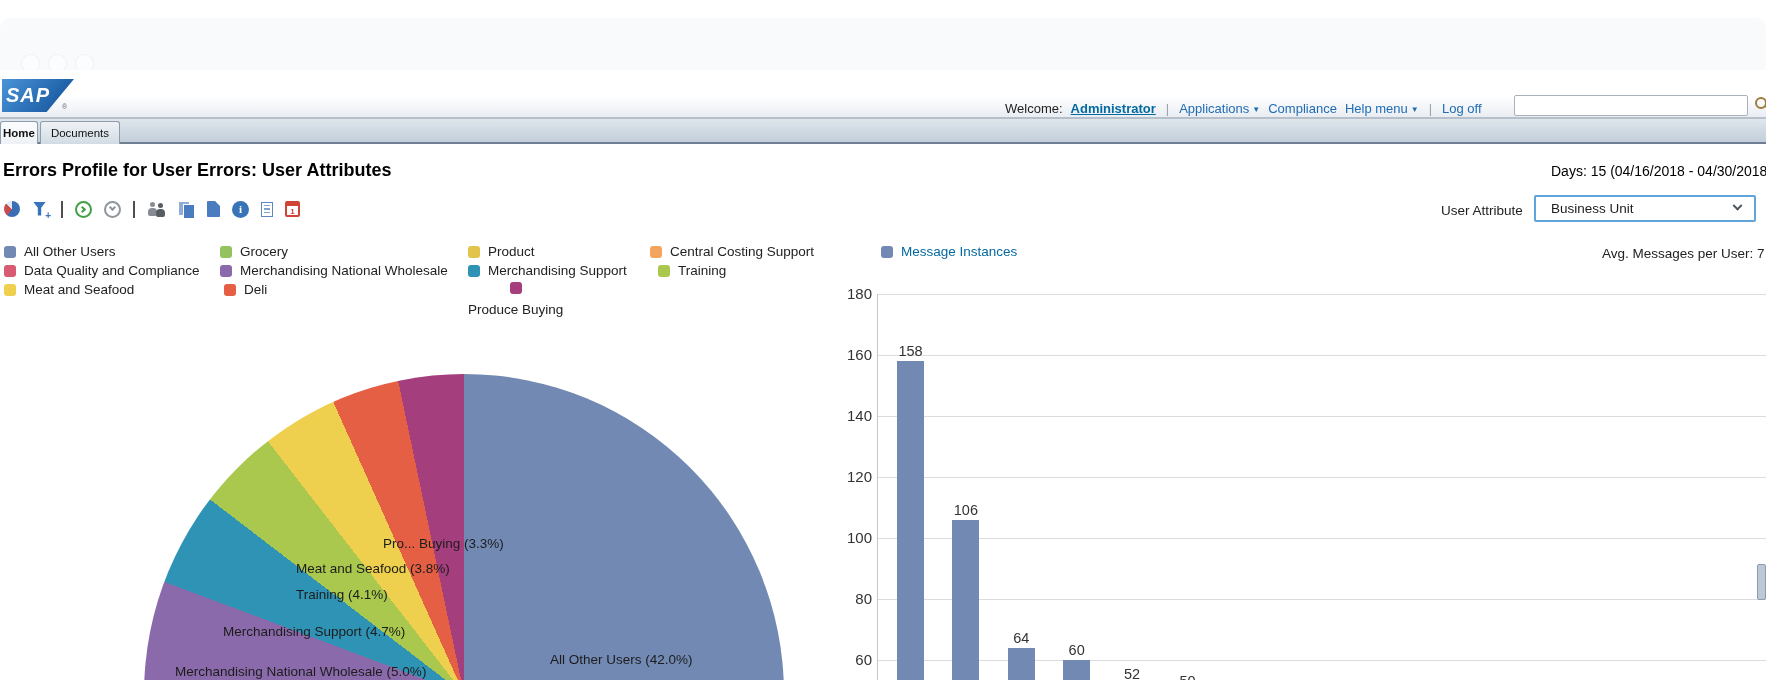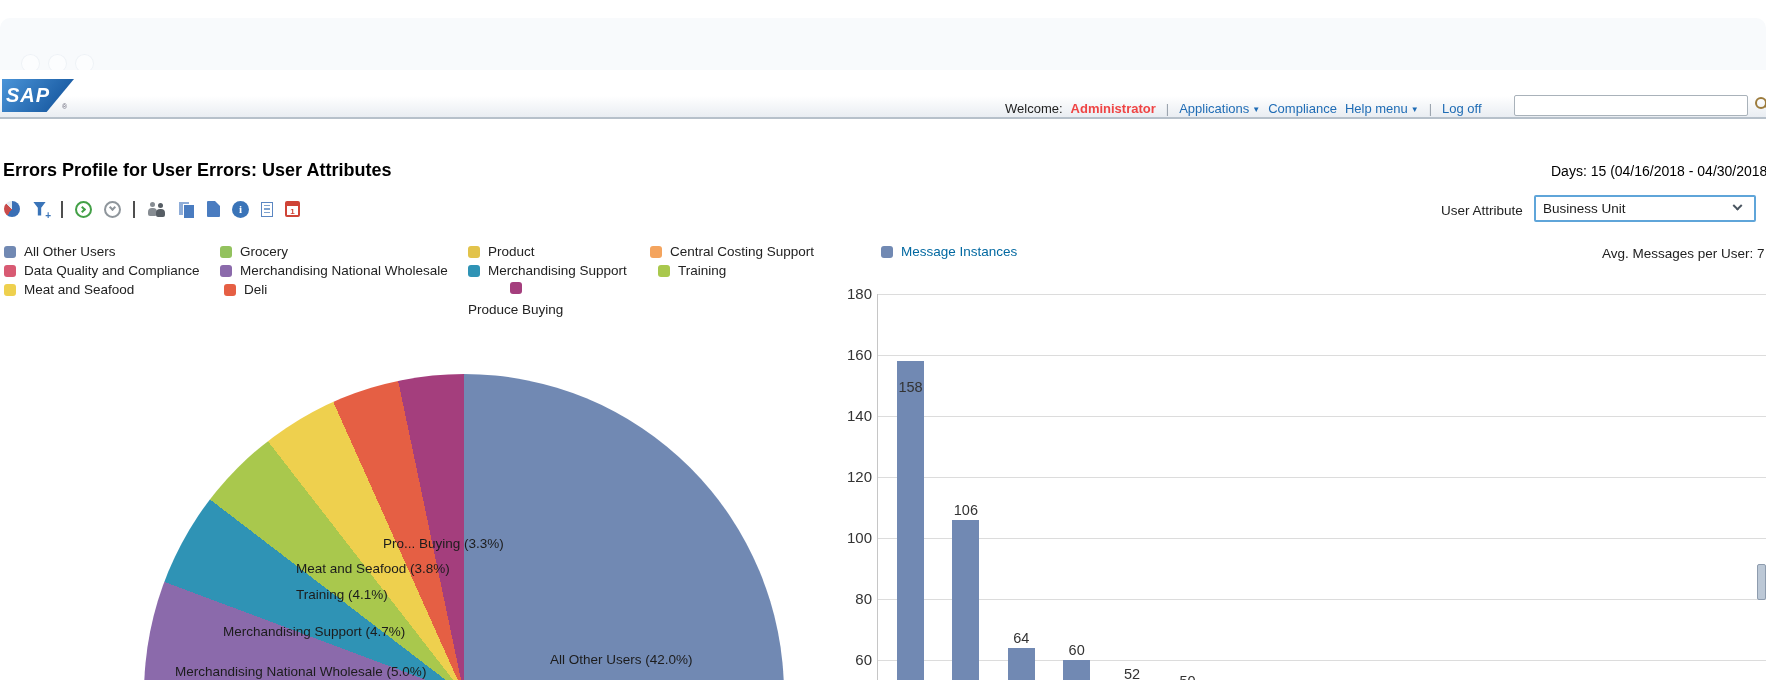--- a/index.html
+++ b/index.html
@@ -20,21 +20,21 @@
         background:linear-gradient(130deg,#4a94d8 0%,#1d5fa6 75%);
         clip-path:polygon(0 0,100% 0,62% 100%,0 100%);
         color:#fff;font-weight:700;font-style:italic;font-size:20px;line-height:33px;
         padding-left:4px;letter-spacing:1px;}
   .logo-r{position:absolute;left:62px;top:103px;font-size:7px;color:#667;}
   .menurow{position:absolute;left:1005px;top:98px;height:20px;display:flex;gap:8px;
            align-items:center;font-size:13px;color:#222;white-space:nowrap;}
   .mlink{color:#1f6cb5;cursor:pointer;}
   .caret::after{content:"▼";font-size:8px;color:#1f6cb5;margin-left:3px;position:relative;top:-1px;}
   .msep{color:#9aa3ad;margin:0 2px;}
-  .bold{font-weight:700;color:#ef4444;}
+  .bold{font-weight:700;color:#0369a1;text-decoration:underline;}
   .searchbox{position:absolute;left:1514px;top:95px;width:234px;height:21px;
              border:1px solid #a9b2ba;border-radius:2px;background:#fff;font-size:12px;padding:0 5px;}
   .magnifier{position:absolute;left:1755px;top:97px;width:12px;height:12px;
              border:2px solid #9c7b3c;border-radius:50%;}
   .magnifier::after{content:"";position:absolute;width:7px;height:2px;background:#9c7b3c;
              right:-6px;bottom:-2px;transform:rotate(45deg);}
 
   
   .tabbar{position:absolute;left:0;top:119px;width:100%;height:25px;
           background:linear-gradient(#dfe6ec,#c2ceda);border-bottom:2px solid #6d7f91;}
@@ -87,21 +87,21 @@
         background:repeating-linear-gradient(180deg,#7fa3cf 0 1.5px,transparent 1.5px 3.5px);}
   .tb-calendar{width:15px;height:16px;border:2px solid #cf4437;border-radius:2px;background:#fff;}
   .tb-calendar::before{content:"";position:absolute;left:0;top:0;right:0;height:3px;background:#cf4437;}
   .tb-calendar::after{content:"1";position:absolute;left:0;right:0;top:4px;text-align:center;
         font-size:8px;font-weight:700;color:#cf4437;}
 
   
   .attr-label{position:absolute;left:1441px;top:203px;font-size:13.5px;color:#222;}
   .attr-select{position:absolute;left:1534px;top:195px;width:222px;height:27px;
         border:2px solid #5fa5d9;border-radius:2px;background:#fff;display:flex;align-items:center;
-        font-size:13.5px;color:#1b1b1b;padding-left:7px;cursor:pointer;}
+        font-size:13.5px;color:#1b1b1b;padding-left:15px;cursor:pointer;}
   .dd-chev{margin-left:auto;margin-right:13px;width:7px;height:7px;
         border-right:2px solid #4a5560;border-bottom:2px solid #4a5560;
         transform:rotate(45deg) translate(-2px,-2px);}
 
   
   .litem{position:absolute;display:flex;gap:8px;align-items:center;font-size:13.5px;color:#222;
          white-space:nowrap;}
   .swatch{width:12px;height:12px;border-radius:3px;flex:0 0 auto;}
   .mi-legend{position:absolute;left:881px;top:244px;display:flex;gap:8px;align-items:center;
          font-size:13.5px;color:#0369a1;}
@@ -145,20 +145,24 @@
     <span class="msep">|</span>
     <span class="mlink caret">Applications</span>
     <span class="mlink">Compliance</span>
     <span class="mlink caret">Help menu</span>
     <span class="msep">|</span>
     <span class="mlink">Log off</span>
   </div>
   <input class="searchbox" value="" style="">
   <span class="magnifier"></span>
 
+  <div class="tabbar">
+    <div class="tab tab-home">Home</div>
+    <div class="tab tab-docs">Documents</div>
+  </div>
 
   <div class="title">Errors Profile for User Errors: User Attributes</div>
   <div class="days">Days: 15 (04/16/2018 - 04/30/2018)</div>
 
   <div class="toolbar">
       <span class="tb tb-pie"></span>
       <span class="tb tb-funnel"></span>
       <span class="tb tb-sep"></span>
       <span class="tb tb-circle-right" style="color: rgb(67, 160, 71);">
         <span class="chev cr"></span>
@@ -257,21 +261,21 @@
       <div class="ytick" style="top: 407px;">140</div>
       <div class="gridline" style="top: 477px;"></div>
       <div class="ytick" style="top: 468px;">120</div>
       <div class="gridline" style="top: 538px;"></div>
       <div class="ytick" style="top: 529px;">100</div>
       <div class="gridline" style="top: 599px;"></div>
       <div class="ytick" style="top: 590px;">80</div>
       <div class="gridline" style="top: 660px;"></div>
       <div class="ytick" style="top: 651px;">60</div>
       <div class="bar" style="left: 897px; top: 361.1px; height: 318.9px; background: rgb(113, 137, 179);"></div>
-      <div class="bval" style="left: 883px; top: 343.1px; margin-top: 36px;">158</div>
+      <div class="bval" style="left: 883px; top: 343.1px;">158</div>
       <div class="bar" style="left: 952.4px; top: 519.7px; height: 160.3px; background: rgb(113, 137, 179);"></div>
       <div class="bval" style="left: 938.4px; top: 501.7px;">106</div>
       <div class="bar" style="left: 1007.8px; top: 647.8px; height: 32.2px; background: rgb(113, 137, 179);"></div>
       <div class="bval" style="left: 993.8px; top: 629.8px;">64</div>
       <div class="bar" style="left: 1063.2px; top: 660px; height: 20px; background: rgb(113, 137, 179);"></div>
       <div class="bval" style="left: 1049.2px; top: 642px;">60</div>
       <div class="bval" style="left: 1104.6px; top: 666.4px;">52</div>
       <div class="bval" style="left: 1160px; top: 672.5px;">50</div>
     </div>
 

